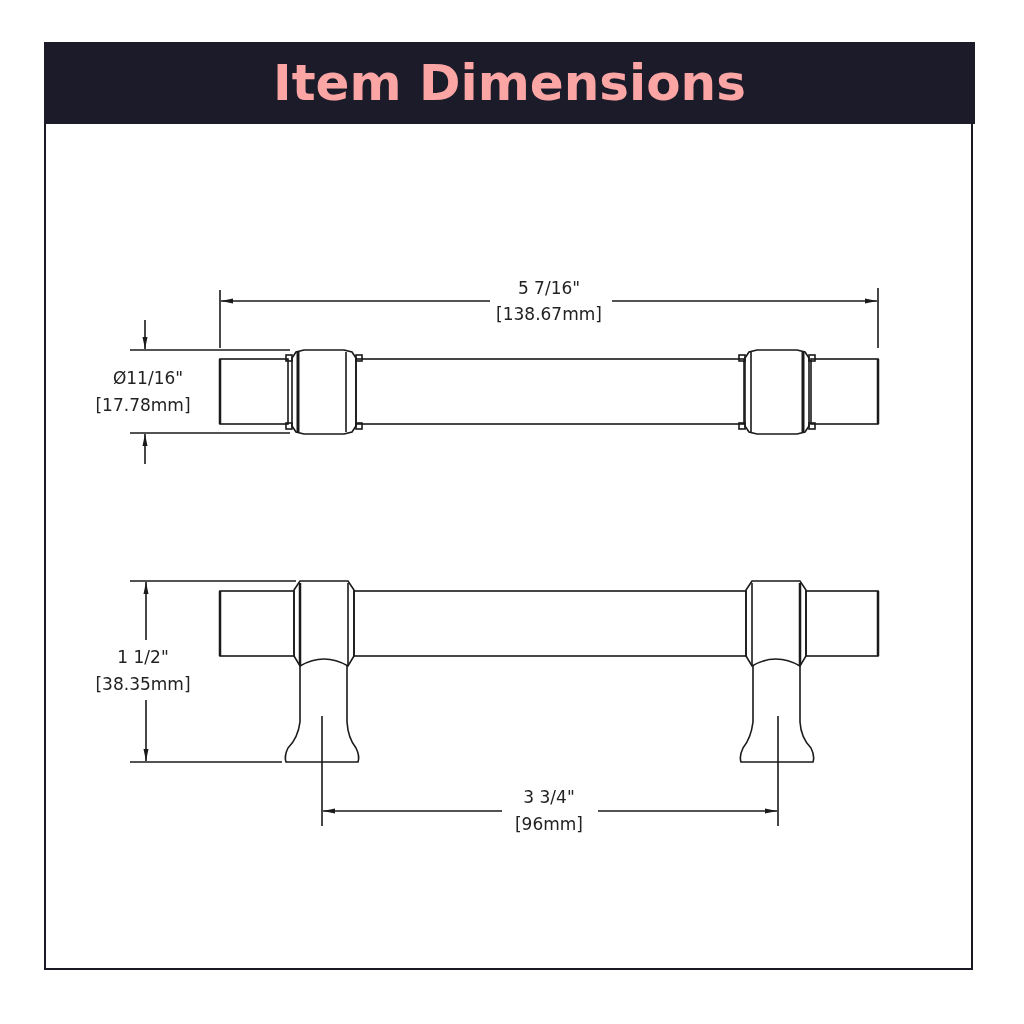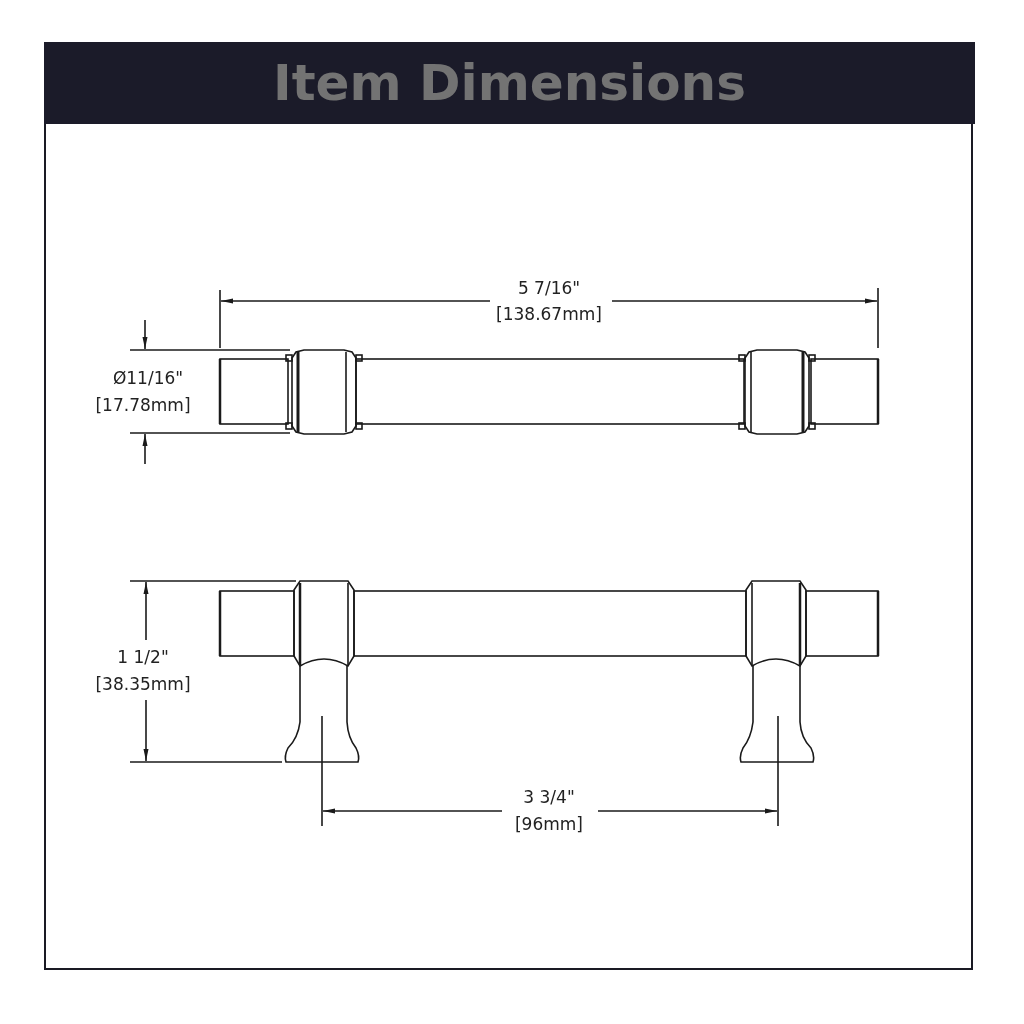--- a/index.html
+++ b/index.html
@@ -1,19 +1,19 @@
 <!DOCTYPE html>
 <html><head>
 <meta charset="utf-8">
 <style>
   html, body { margin:0; padding:0; background:#ffffff; }
   body { width:1024px; height:1024px; position:relative; overflow:hidden; font-family:"DejaVu Sans", sans-serif; }
   .frame { position:absolute; left:44px; top:42px; width:929px; height:928px; border:2px solid #1a1a24; box-sizing:border-box; }
   .header { position:absolute; left:44px; top:42px; width:931px; height:82px; background:#1b1b29; display:flex; align-items:center; justify-content:center; }
-  .header-title { color:#737373; font-family:"DejaVu Sans", sans-serif; font-weight:bold; font-size:50px; letter-spacing:0px; }
+  .header-title { color:#fca5a5; font-family:"DejaVu Sans", sans-serif; font-weight:bold; font-size:50px; letter-spacing:0px; }
   svg.drawing { position:absolute; left:0; top:0; }
   .dim-text { font-family:"DejaVu Sans", sans-serif; font-size:17px; fill:#222222; }
 </style>
 </head>
 <body>
 
 <div class="frame"></div>
 
 <div class="header">
   <span class="header-title">Item Dimensions</span>

